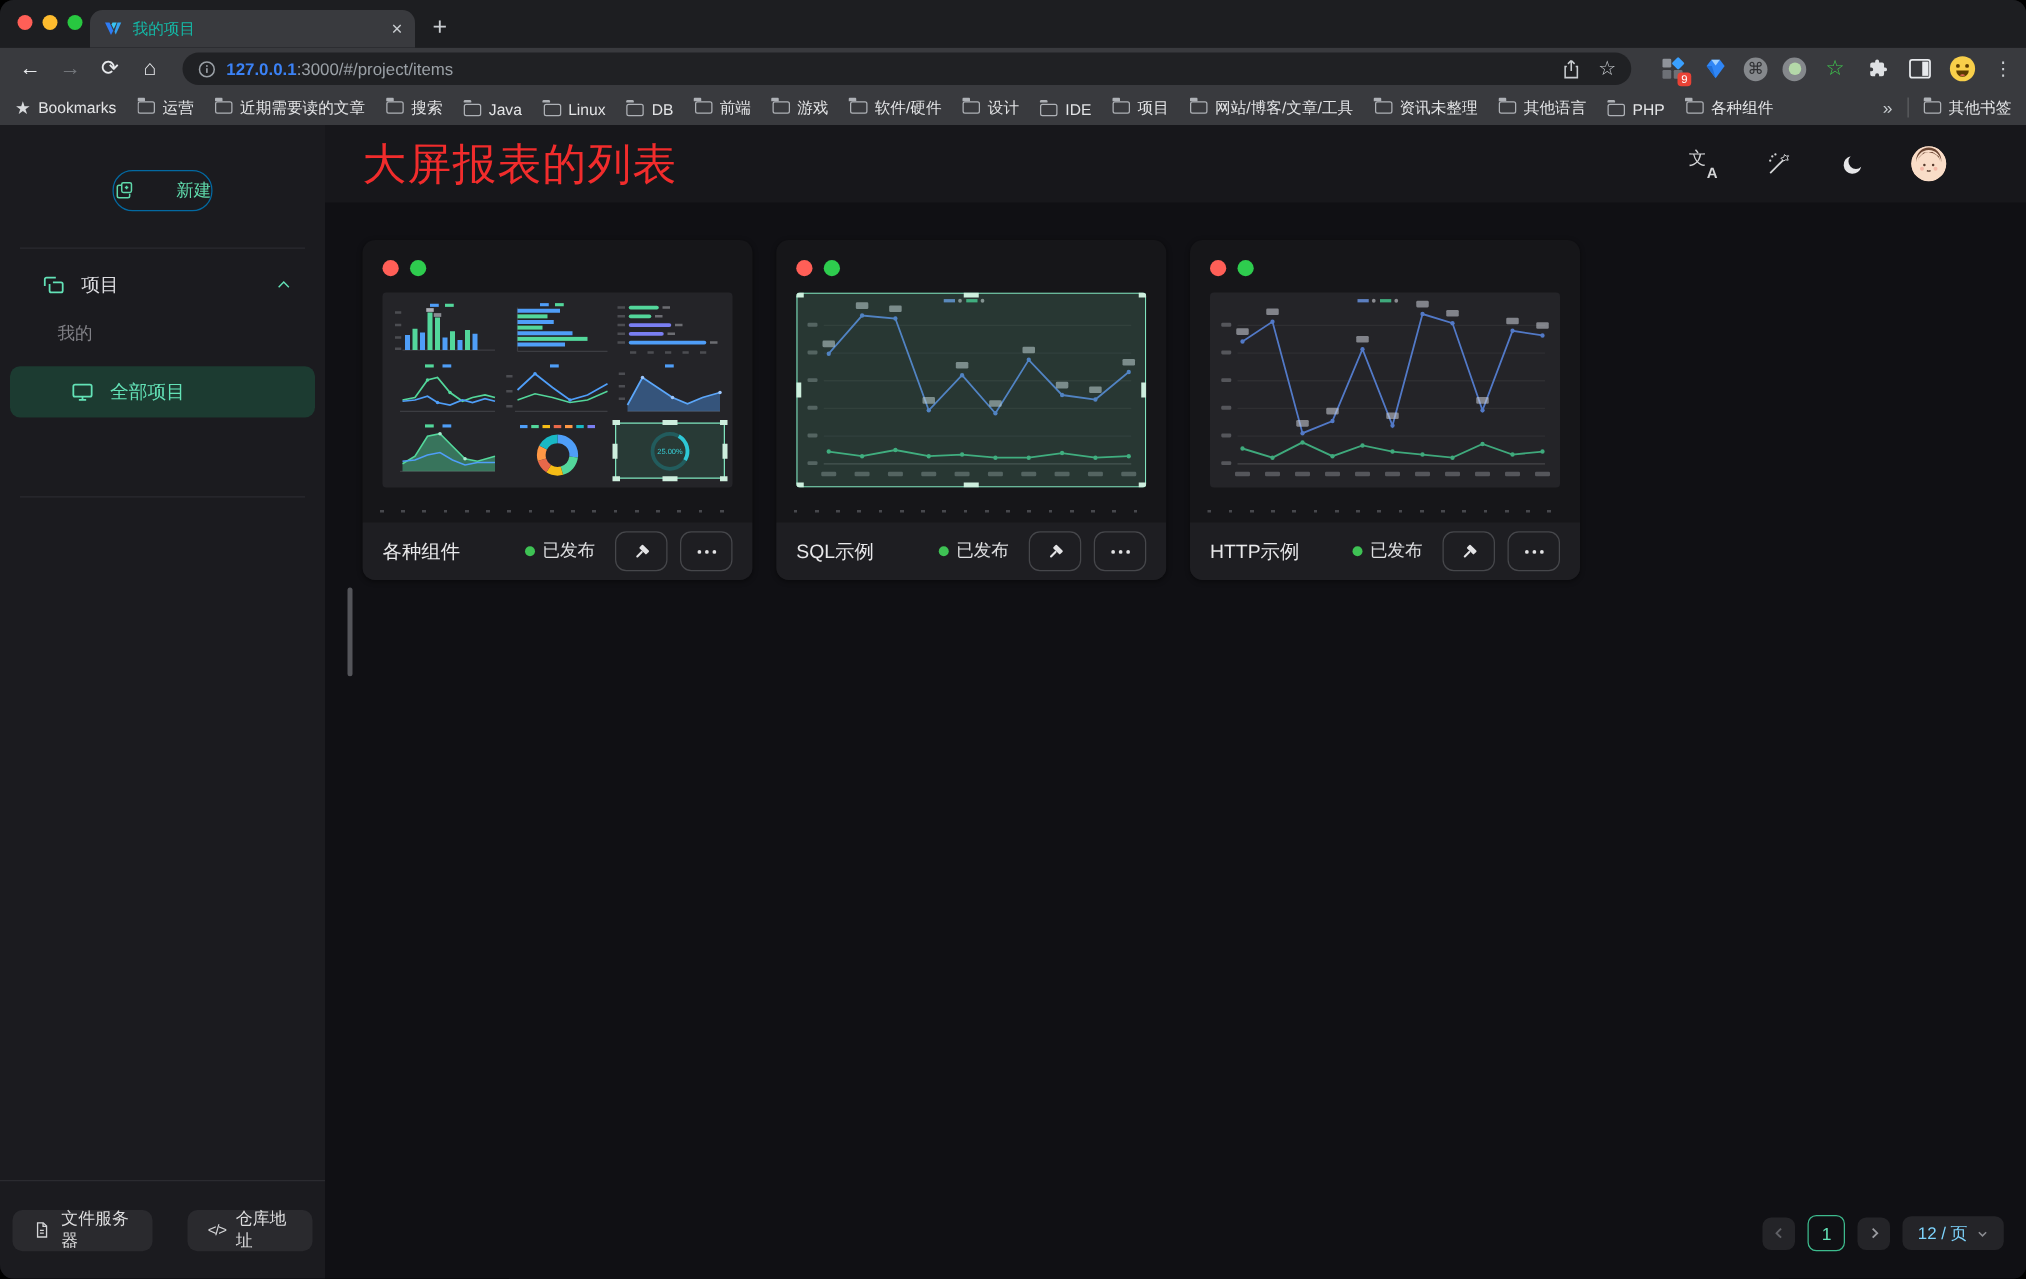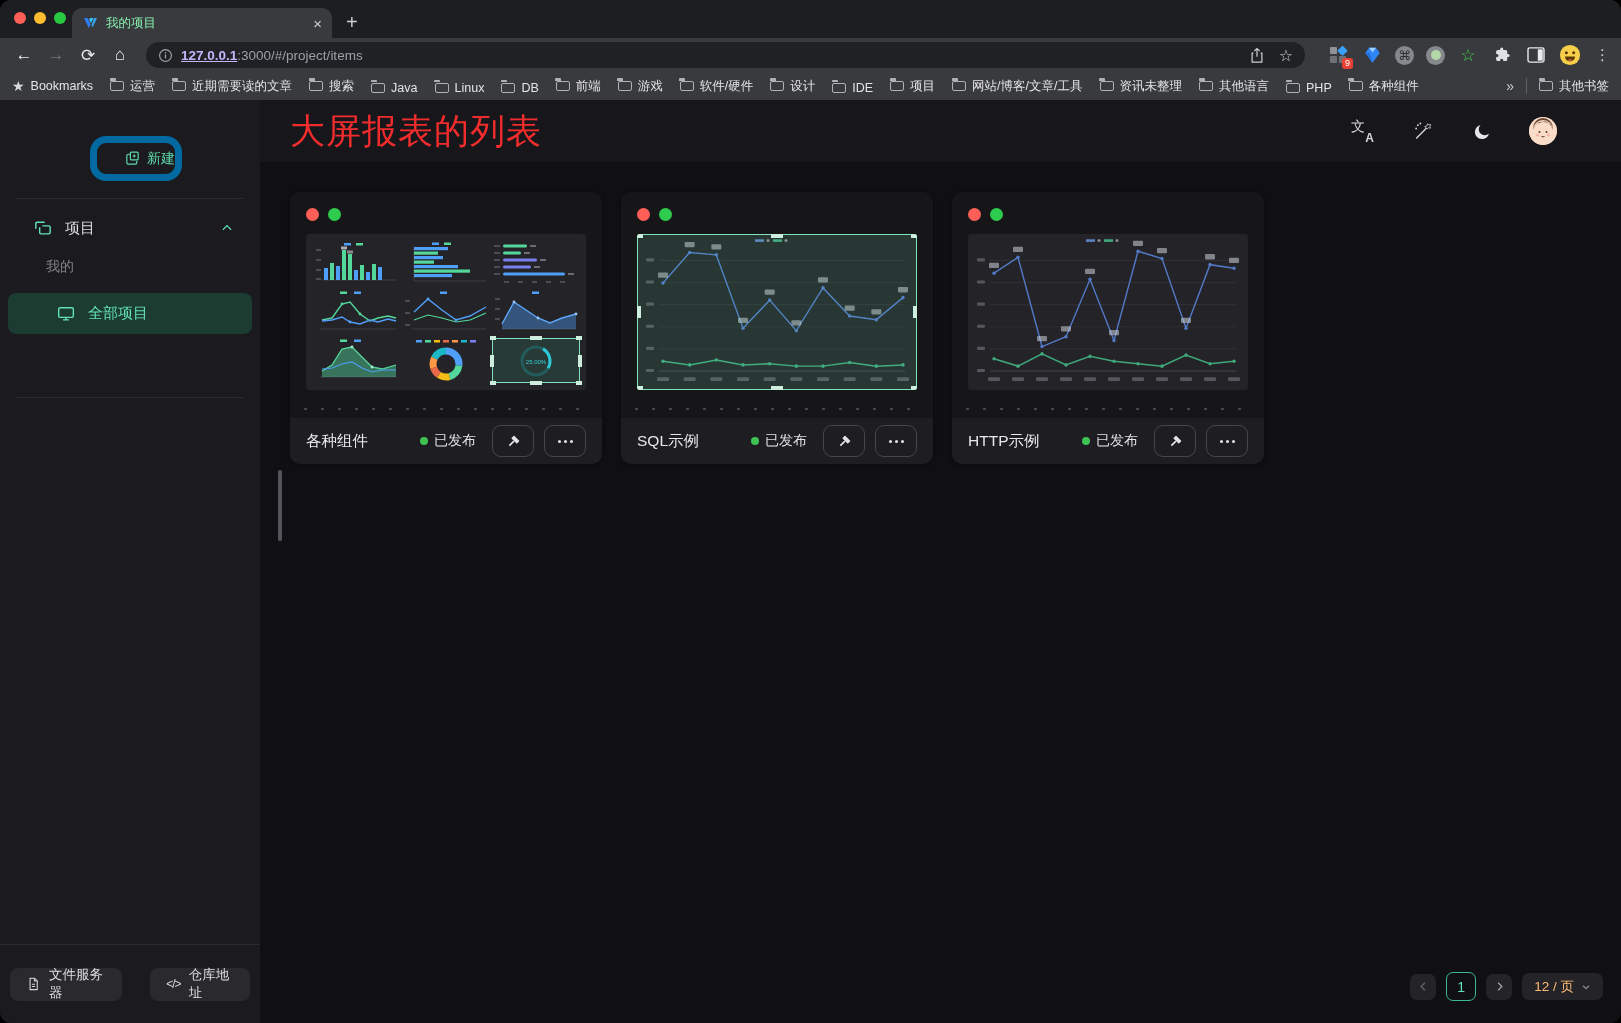--- a/index.html
+++ b/index.html
@@ -5,31 +5,31 @@
   html,body{margin:0;padding:0;background:#000;}
   body{width:1621px;height:1023px;overflow:hidden;font-family:"Liberation Sans","DejaVu Sans",sans-serif;-webkit-font-smoothing:antialiased;}
   .window{position:relative;width:1621px;height:1023px;border-radius:11px;overflow:hidden;background:#101014;}
 
   
   .tabstrip{height:38px;background:#1d1e21;display:flex;align-items:flex-end;position:relative;}
   .traffic{position:absolute;left:14px;top:12px;display:flex;gap:8px;}
   .traffic span{width:12px;height:12px;border-radius:50%;}
   .tl-red{background:#ff5f57;} .tl-yellow{background:#febc2e;} .tl-green{background:#28c840;}
   .tab{margin-left:72px;width:240px;height:30px;background:#393a3e;border-radius:10px 10px 0 0;display:flex;align-items:center;padding:0 10px;gap:8px;}
-  .tab-title{color:#86efac;font-size:12.5px;flex:1;white-space:nowrap;overflow:hidden;}
+  .tab-title{color:#14b8a6;font-size:12.5px;flex:1;white-space:nowrap;overflow:hidden;}
   .tab-close{color:#c9cdd1;font-size:15px;line-height:1;cursor:default;}
   .newtab{color:#c9cdd1;font-size:20px;margin:0 0 4px 14px;}
   .favicon{width:16px;height:16px;display:inline-block;}
 
   .toolbar{height:34px;background:#393a3e;display:flex;align-items:center;padding:0 10px;gap:4px;}
   .navbtn{width:28px;height:28px;display:flex;align-items:center;justify-content:center;color:#e8eaed;font-size:17px;}
   .navbtn.dim{color:#72757a;}
   .addressbar{flex:1;height:26px;margin:0 8px;background:#202124;border-radius:13px;display:flex;align-items:center;padding:0 12px;gap:8px;min-width:0;}
   .url{font-size:13.5px;white-space:nowrap;overflow:hidden;}
-  .url .host{color:#c4b5fd;font-weight:bold;text-decoration:underline;} .url .path{color:#9aa0a6;}
+  .url .host{color:#3b82f6;font-weight:bold;} .url .path{color:#9aa0a6;}
   .bar-right{margin-left:auto;display:flex;align-items:center;gap:14px;}
   .exts{display:flex;align-items:center;gap:12px;margin:0 6px 0 10px;}
   .ext{position:relative;width:22px;height:22px;display:flex;align-items:center;justify-content:center;}
   .badge{position:absolute;right:-4px;bottom:-3px;background:#e94235;color:#fff;font-size:9px;line-height:11px;padding:0 3px;border-radius:3px;}
   .cmd-circle{width:19px;height:19px;border-radius:50%;background:#85888c;color:#2f3033;font-size:13px;display:flex;align-items:center;justify-content:center;}
   .rec-circle{width:19px;height:19px;border-radius:50%;background:#85888c;display:flex;align-items:center;justify-content:center;}
   .rec-circle i{width:10px;height:10px;border-radius:50%;background:#b4d8a8;}
   .star-green{color:#3fcf4e;font-size:17px;}
   .menu-dots{color:#c9cdd1;font-size:15px;letter-spacing:1px;margin-left:4px;width:16px;text-align:center;}
 
@@ -39,21 +39,21 @@
   .fi{width:14px;height:10px;border:1.5px solid #aeb1b6;border-radius:2px;position:relative;display:inline-block;box-sizing:border-box;}
   .fi::before{content:"";position:absolute;top:-4px;left:-1.5px;width:6px;height:2.5px;background:#aeb1b6;border-radius:1px 1px 0 0;}
   #bm-list{display:flex;align-items:flex-end;gap:17px;min-width:0;overflow:hidden;}
   .bm-right{margin-left:auto;display:flex;align-items:center;gap:12px;}
   .bm-sep{width:1px;height:16px;background:#5f6063;}
   .bm-chev{color:#c9cdd1;font-size:14px;}
 
   
   .app{position:absolute;top:100px;left:0;right:0;bottom:0;display:flex;background:#101014;}
   .sidebar{width:260px;background:#1b1b1f;position:relative;flex:none;}
-  .btn-new{position:absolute;left:90px;top:36px;width:78px;height:31px;border:7px solid #0369a1;border-radius:16px;color:#5fd9ab;display:flex;align-items:center;justify-content:flex-end;gap:6px;font-size:14px;}
+  .btn-new{position:absolute;left:90px;top:36px;width:78px;height:31px;border:1px solid #0369a1;border-radius:16px;color:#5fd9ab;display:flex;align-items:center;justify-content:space-between;gap:6px;font-size:14px;}
   .sb-div{position:absolute;left:16px;right:16px;height:1px;background:#2b2b30;}
   .sb-row{position:absolute;left:0;width:260px;display:flex;align-items:center;gap:12px;color:#dcdce0;font-size:15px;}
   .sb-icon{width:20px;height:20px;flex:none;}
   .sb-item-active{position:absolute;left:8px;right:8px;height:41px;background:#1c3b31;border-radius:8px;display:flex;align-items:center;gap:12px;color:#63e2b7;font-size:15px;padding-left:48px;box-sizing:border-box;font-family:Liberation Serif, serif;}
   .sb-foot{position:absolute;left:0;right:0;bottom:0;height:78px;border-top:1px solid #2b2b30;display:flex;align-items:center;gap:28px;padding:0 10px;}
   .foot-btn{height:33px;background:#2a2a2e;border-radius:8px;color:#dededf;font-size:13.5px;display:flex;align-items:center;gap:8px;padding:0 16px;}
 
   .main{flex:1;position:relative;min-width:0;}
   .page-header{height:62px;background:#17171b;display:flex;align-items:center;padding:0 64px 0 30px;}
   .page-title{color:#f12c2c;font-size:35px;letter-spacing:1px;text-align:center;}
@@ -90,21 +90,21 @@
   .mini-row{display:flex;justify-content:space-between;}
   .mini{width:88px;height:45px;position:relative;}
   .mini svg{width:100%;height:100%;display:block;}
   .sel-mini{position:absolute;inset:0;border:1px solid #7fe3bd;background:rgba(74,222,160,.12);}
 
   .vscroll{position:absolute;left:18px;top:370px;width:4px;height:71px;border-radius:2px;background:#54555a;}
 
   .pagination{position:absolute;right:18px;bottom:22px;display:flex;align-items:center;gap:10px;}
   .pg-btn{width:26px;height:26px;background:#242428;border-radius:7px;display:flex;align-items:center;justify-content:center;}
   .pg-cur{width:28px;height:27px;border:1px solid #3dba8d;border-radius:7px;color:#63e2b7;font-size:14px;display:flex;align-items:center;justify-content:center;background:transparent;}
-  .pg-size{height:27px;background:#242428;border-radius:7px;color:#fdba74;font-size:13.5px;display:flex;align-items:center;gap:7px;padding:0 12px;}
+  .pg-size{height:27px;background:#242428;border-radius:7px;color:#7dd3fc;font-size:13.5px;display:flex;align-items:center;gap:7px;padding:0 12px;}
 
   svg{overflow:visible;}
 </style>
 </head>
 <body>
 
 <div class="window">
 
   <div class="tabstrip">
     <div class="traffic">

